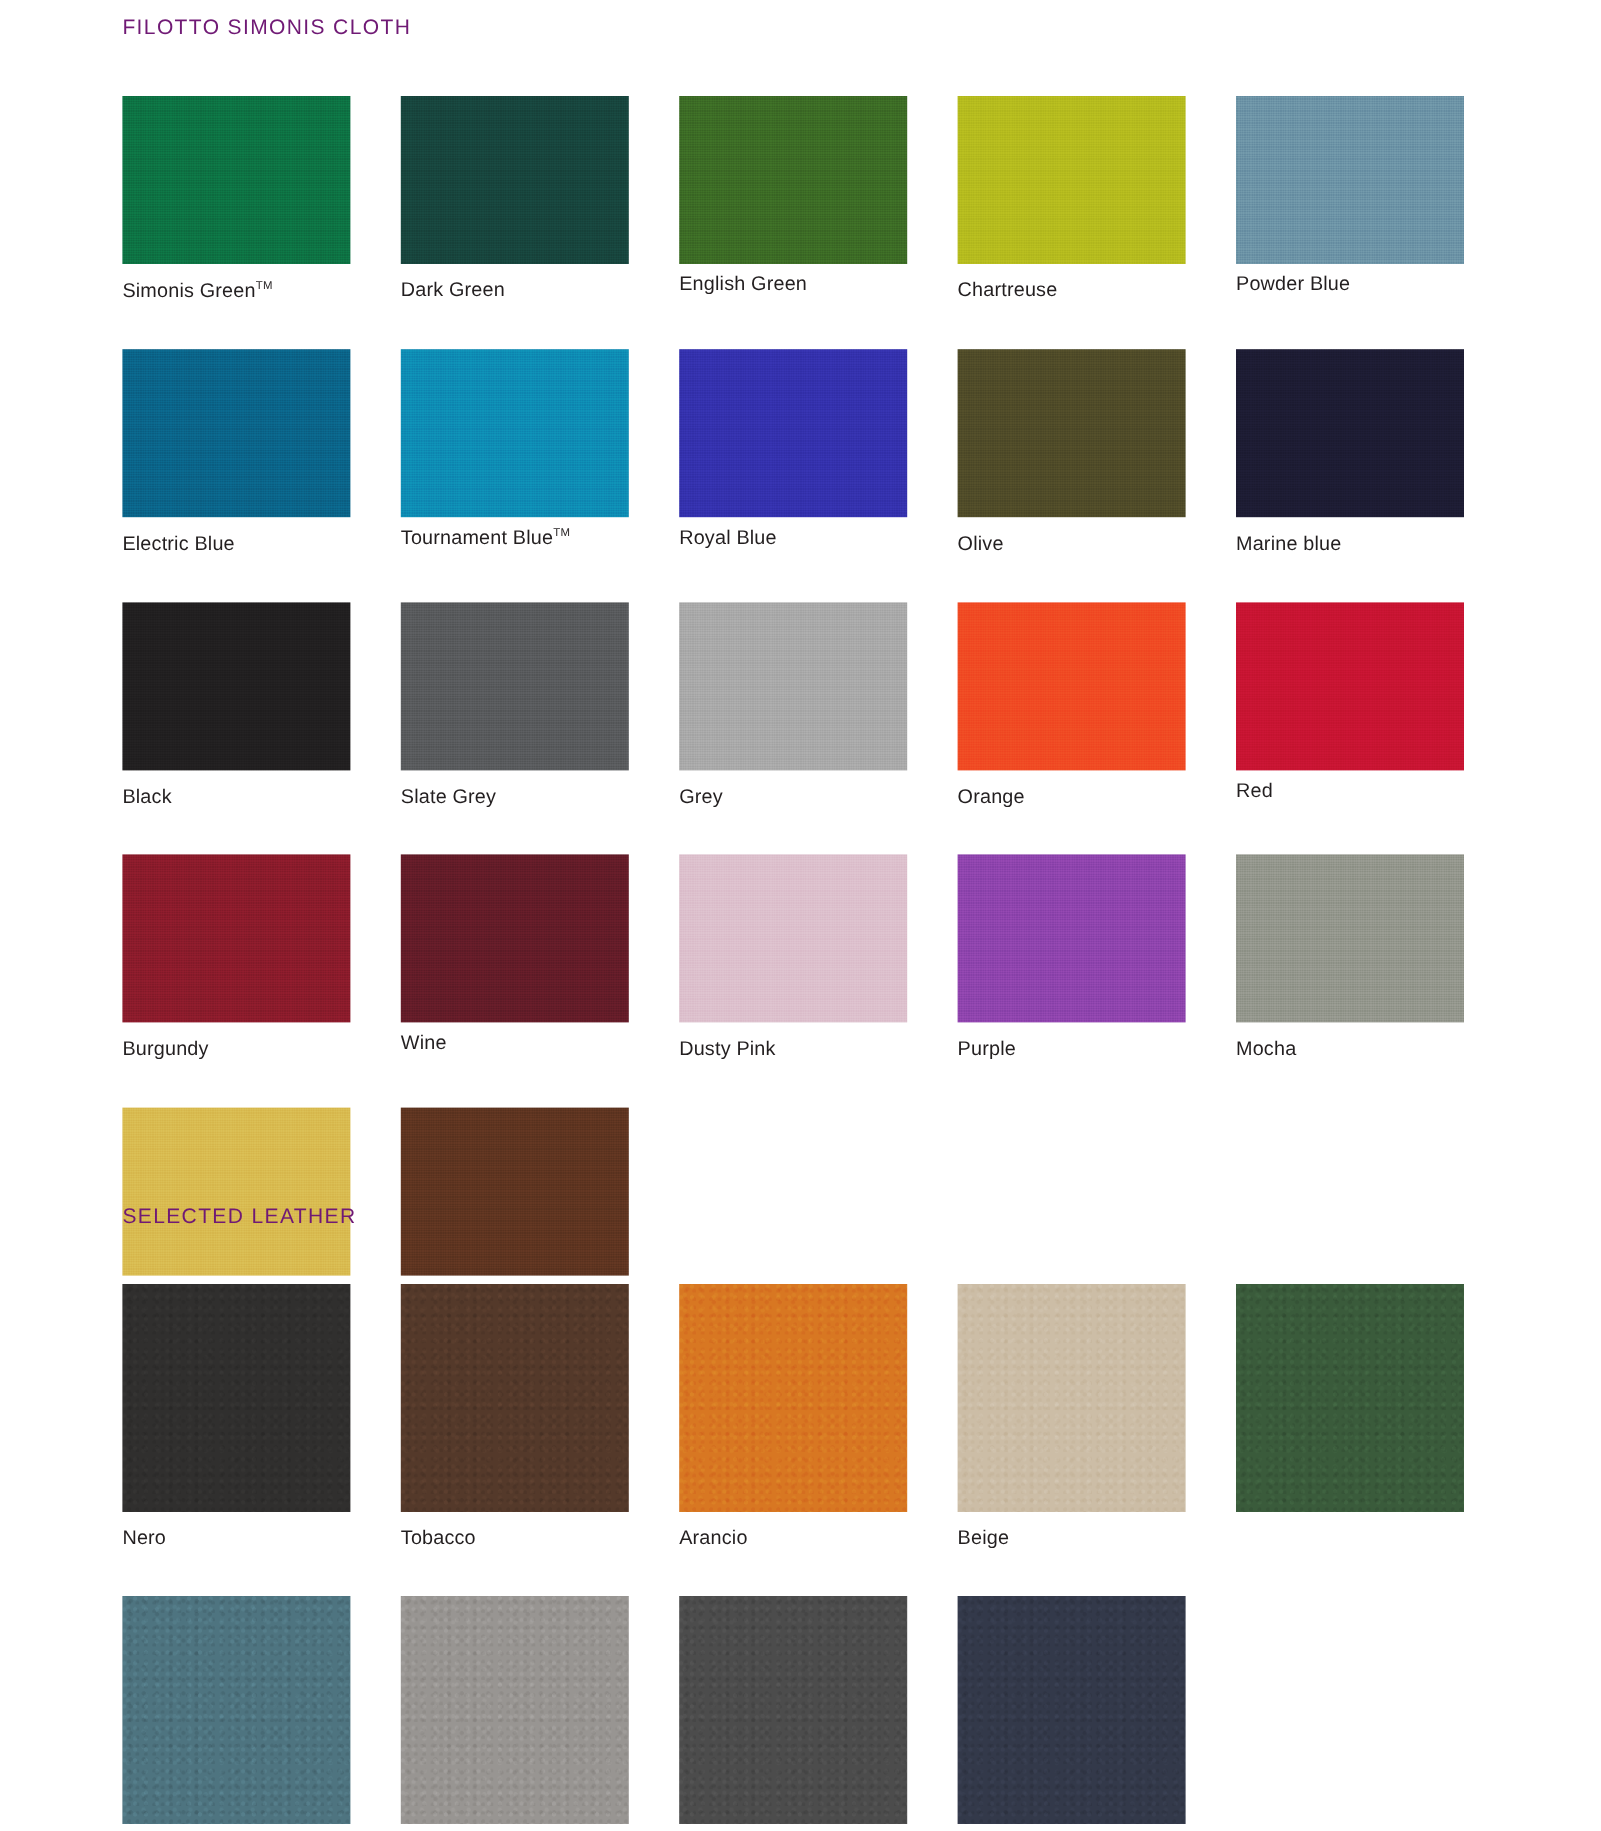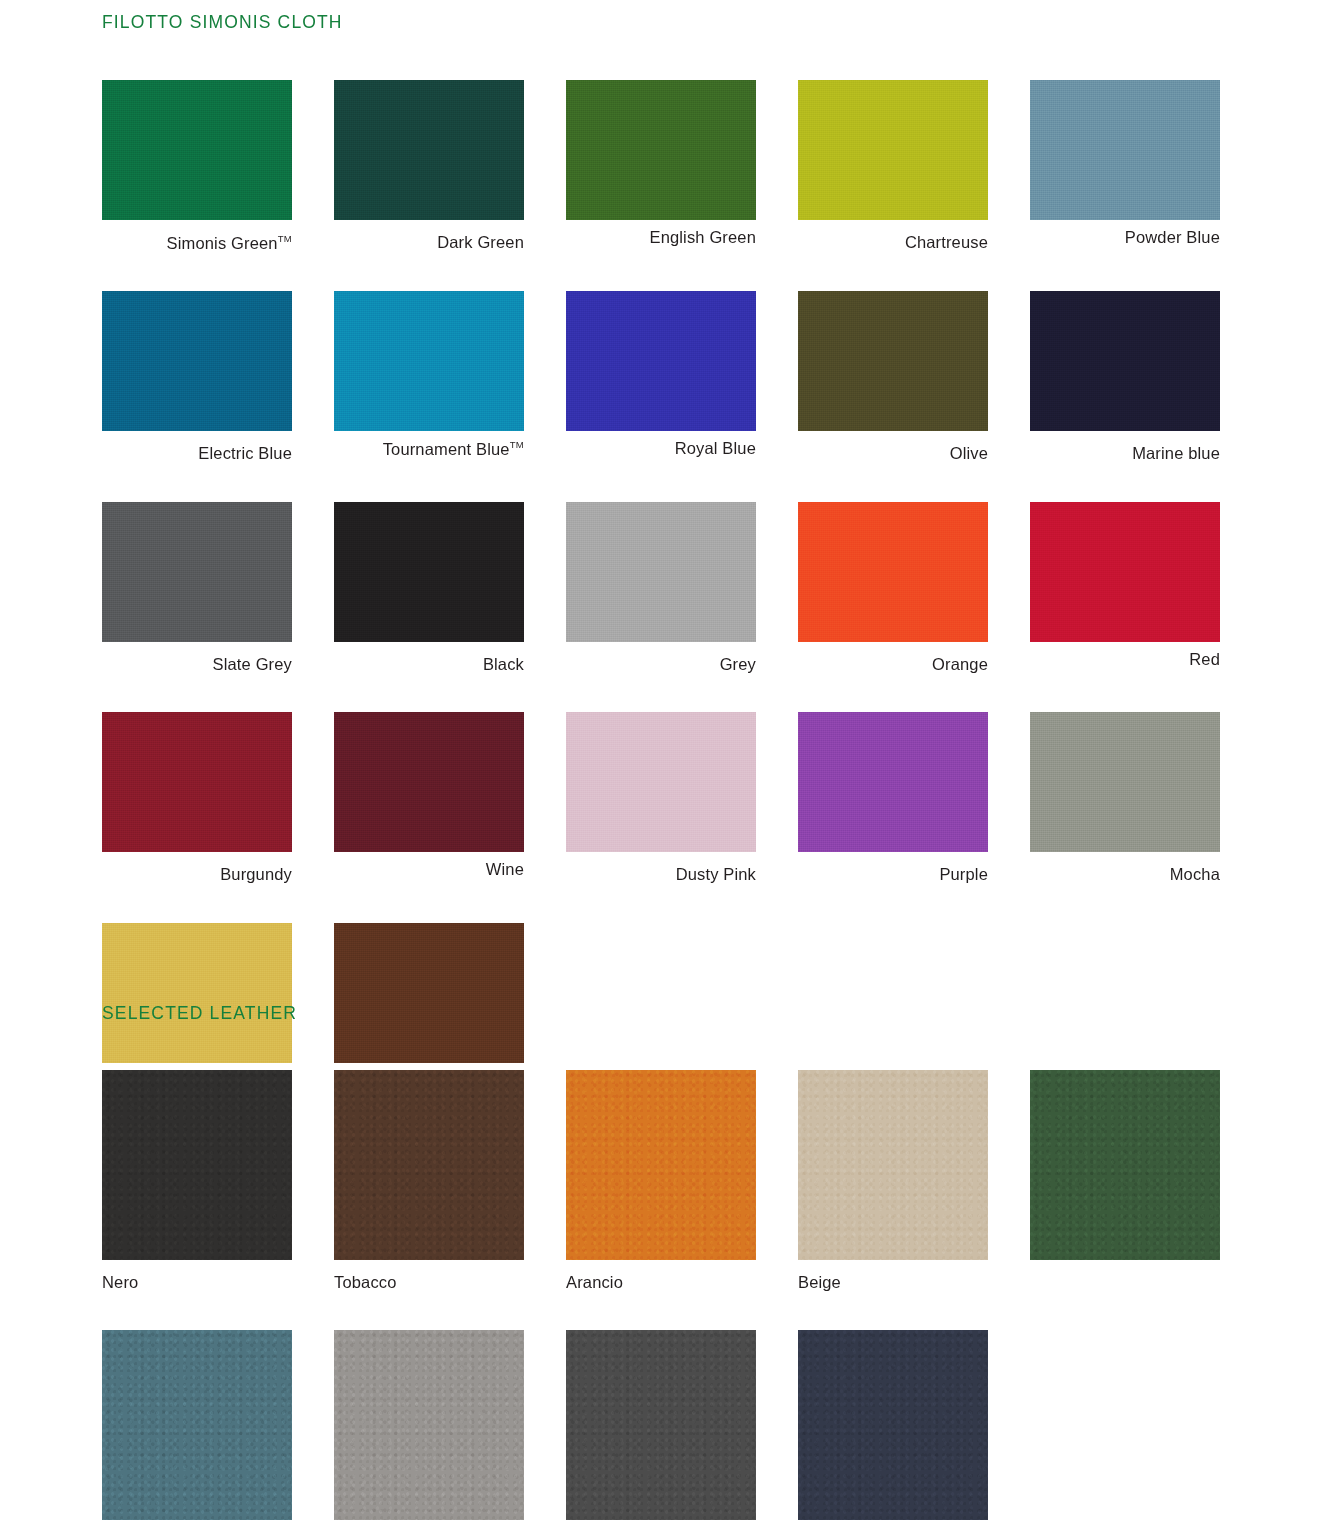--- a/index.html
+++ b/index.html
@@ -27,21 +27,21 @@
   .section {
     position: absolute;
     left: 102px;
     width: 1120px;
   }
 
   .section-title {
     font-size: 17.5px;
     letter-spacing: 1.15px;
     font-weight: 400;
-    color: #15803d;
+    color: #701a75;
     text-transform: uppercase;
     margin: 0 0 0 0;
     line-height: 1;
     white-space: nowrap;
   }
 
   .grid {
     display: grid;
     grid-template-columns: repeat(5, 190px);
     column-gap: 42px;
@@ -113,21 +113,21 @@
   .nudge-up  { margin-top: 8px; }
   .nudge-dn  { margin-top: 13px; }
 </style>
 </head>
 <body>
 
 <div class="page">
 
   <div class="section" id="section-0" style="top:14px;">
     <h2 class="section-title">FILOTTO SIMONIS CLOTH</h2>
-    <div class="grid cloth" id="grid-0" style="margin-top:48px;text-align:right;">
+    <div class="grid cloth" id="grid-0" style="margin-top:48px;">
         <div class="swatch-cell">
           <div class="swatch" style="background-color: rgb(13, 114, 67);"></div>
           <span class="swatch-label nudge-dn">Simonis Green<sup>TM</sup></span>
         </div>
         <div class="swatch-cell">
           <div class="swatch" style="background-color: rgb(23, 69, 61);"></div>
           <span class="swatch-label nudge-dn">Dark Green</span>
         </div>
         <div class="swatch-cell">
           <div class="swatch" style="background-color: rgb(60, 107, 37);"></div>
@@ -155,26 +155,26 @@
         </div>
         <div class="swatch-cell">
           <div class="swatch" style="background-color: rgb(79, 75, 40);"></div>
           <span class="swatch-label nudge-dn">Olive</span>
         </div>
         <div class="swatch-cell">
           <div class="swatch" style="background-color: rgb(29, 28, 51);"></div>
           <span class="swatch-label nudge-dn">Marine blue</span>
         </div>
         <div class="swatch-cell">
+          <div class="swatch" style="background-color: rgb(33, 31, 32);"></div>
+          <span class="swatch-label nudge-dn">Black</span>
+        </div>
+        <div class="swatch-cell">
           <div class="swatch" style="background-color: rgb(88, 90, 92);"></div>
           <span class="swatch-label nudge-dn">Slate Grey</span>
-        </div>
-        <div class="swatch-cell">
-          <div class="swatch" style="background-color: rgb(33, 31, 32);"></div>
-          <span class="swatch-label nudge-dn">Black</span>
         </div>
         <div class="swatch-cell">
           <div class="swatch" style="background-color: rgb(169, 169, 169);"></div>
           <span class="swatch-label nudge-dn">Grey</span>
         </div>
         <div class="swatch-cell">
           <div class="swatch" style="background-color: rgb(240, 74, 35);"></div>
           <span class="swatch-label nudge-dn">Orange</span>
         </div>
         <div class="swatch-cell">

